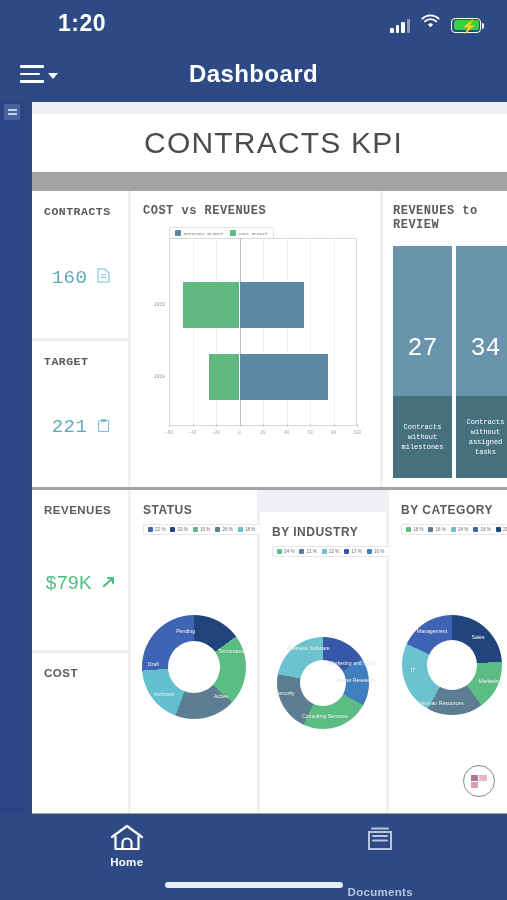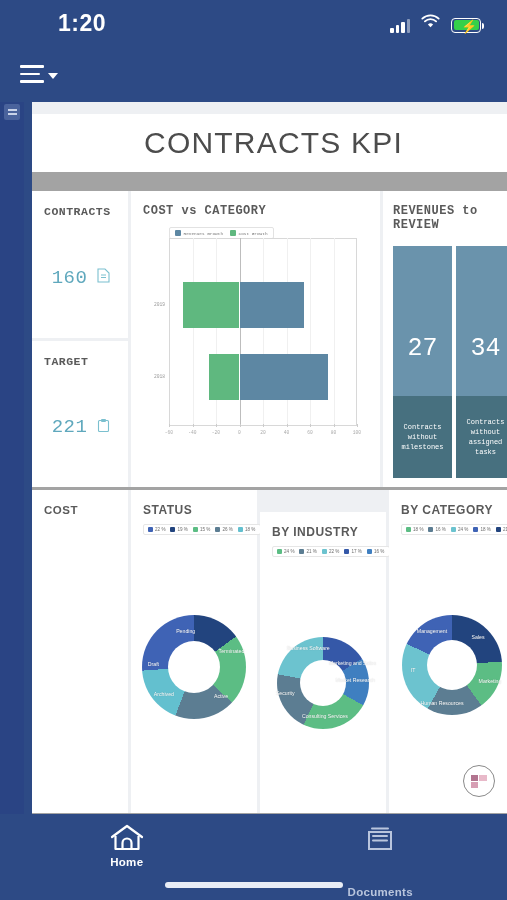--- a/index.html
+++ b/index.html
@@ -210,20 +210,21 @@
 
 <div class="navbar">
   <div class="hamburger">
     <span class="bars">
         <span></span>
         <span></span>
         <span></span>
       </span>
     <span class="caret"></span>
   </div>
+  <div class="navtitle">Dashboard</div>
 </div>
 
 <div class="stage">
   <div class="railstrip">
     <div class="railhandle">
         <span></span>
         <span></span>
       </div>
   </div>
 
@@ -255,21 +256,21 @@
               <svg width="13" height="15" viewBox="0 0 13 15">
                   <rect x="1.5" y="2.5" width="10" height="11" rx="1" fill="none" stroke="#7bc0cf" stroke-width="1.1"></rect>
                   <rect x="4" y="1" width="5" height="3" rx="1" fill="#7bc0cf"></rect>
                 </svg>
             </span>
           </div>
         </div>
       </div>
 
       <div class="card-chart">
-        <div class="card-hd">COST vs CATEGORY</div>
+        <div class="card-hd">COST vs REVENUES</div>
 
         <div class="legend">
           <span class="li">
               <span class="sw" style="background:#5d87a3"></span>
             <span class="lt">Revenues Growth</span>
             </span>
           <span class="li">
               <span class="sw" style="background:#5fb87f"></span>
             <span class="lt">Cost Growth</span>
             </span>
@@ -329,20 +330,31 @@
             <div class="cap">Contracts without assigned tasks</div>
           </div>
         </div>
       </div>
     </div>
 
     <div class="row2" style="height:323px;">
 
       <div class="col-stats">
         <div class="stat">
+          <div class="lbl">REVENUES</div>
+          <div class="valrow">
+            <span class="val c-green">$79K</span>
+            <span class="ico c-green">
+              <svg width="14" height="14" viewBox="0 0 14 14">
+                  <path d="M2 11 11 3m0 0H6m5 0v5" stroke="#4dbd7e" stroke-width="2.2" fill="none" stroke-linecap="round"></path>
+                </svg>
+            </span>
+          </div>
+        </div>
+        <div class="stat">
           <div class="lbl">COST</div>
         </div>
       </div>
 
       <div class="donut-card dc1">
         <div class="card-hd">STATUS</div>
         <div class="dlegend">
           <span class="li">
               <span class="sw" style="background:#3f63b5"></span>
               <span class="lt">22 %</span>

